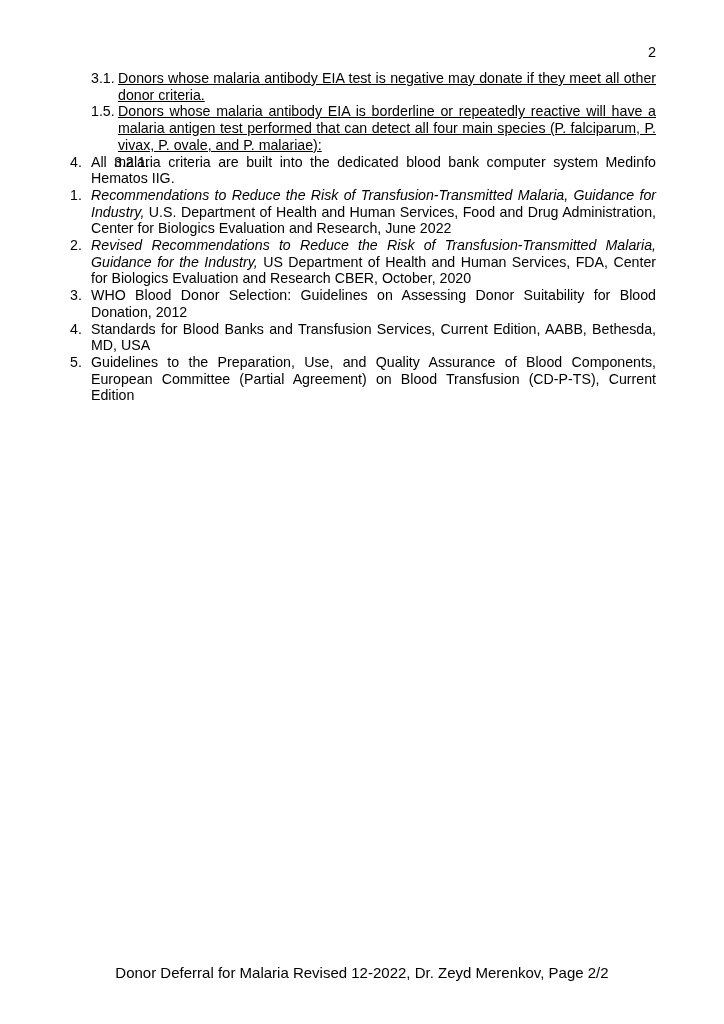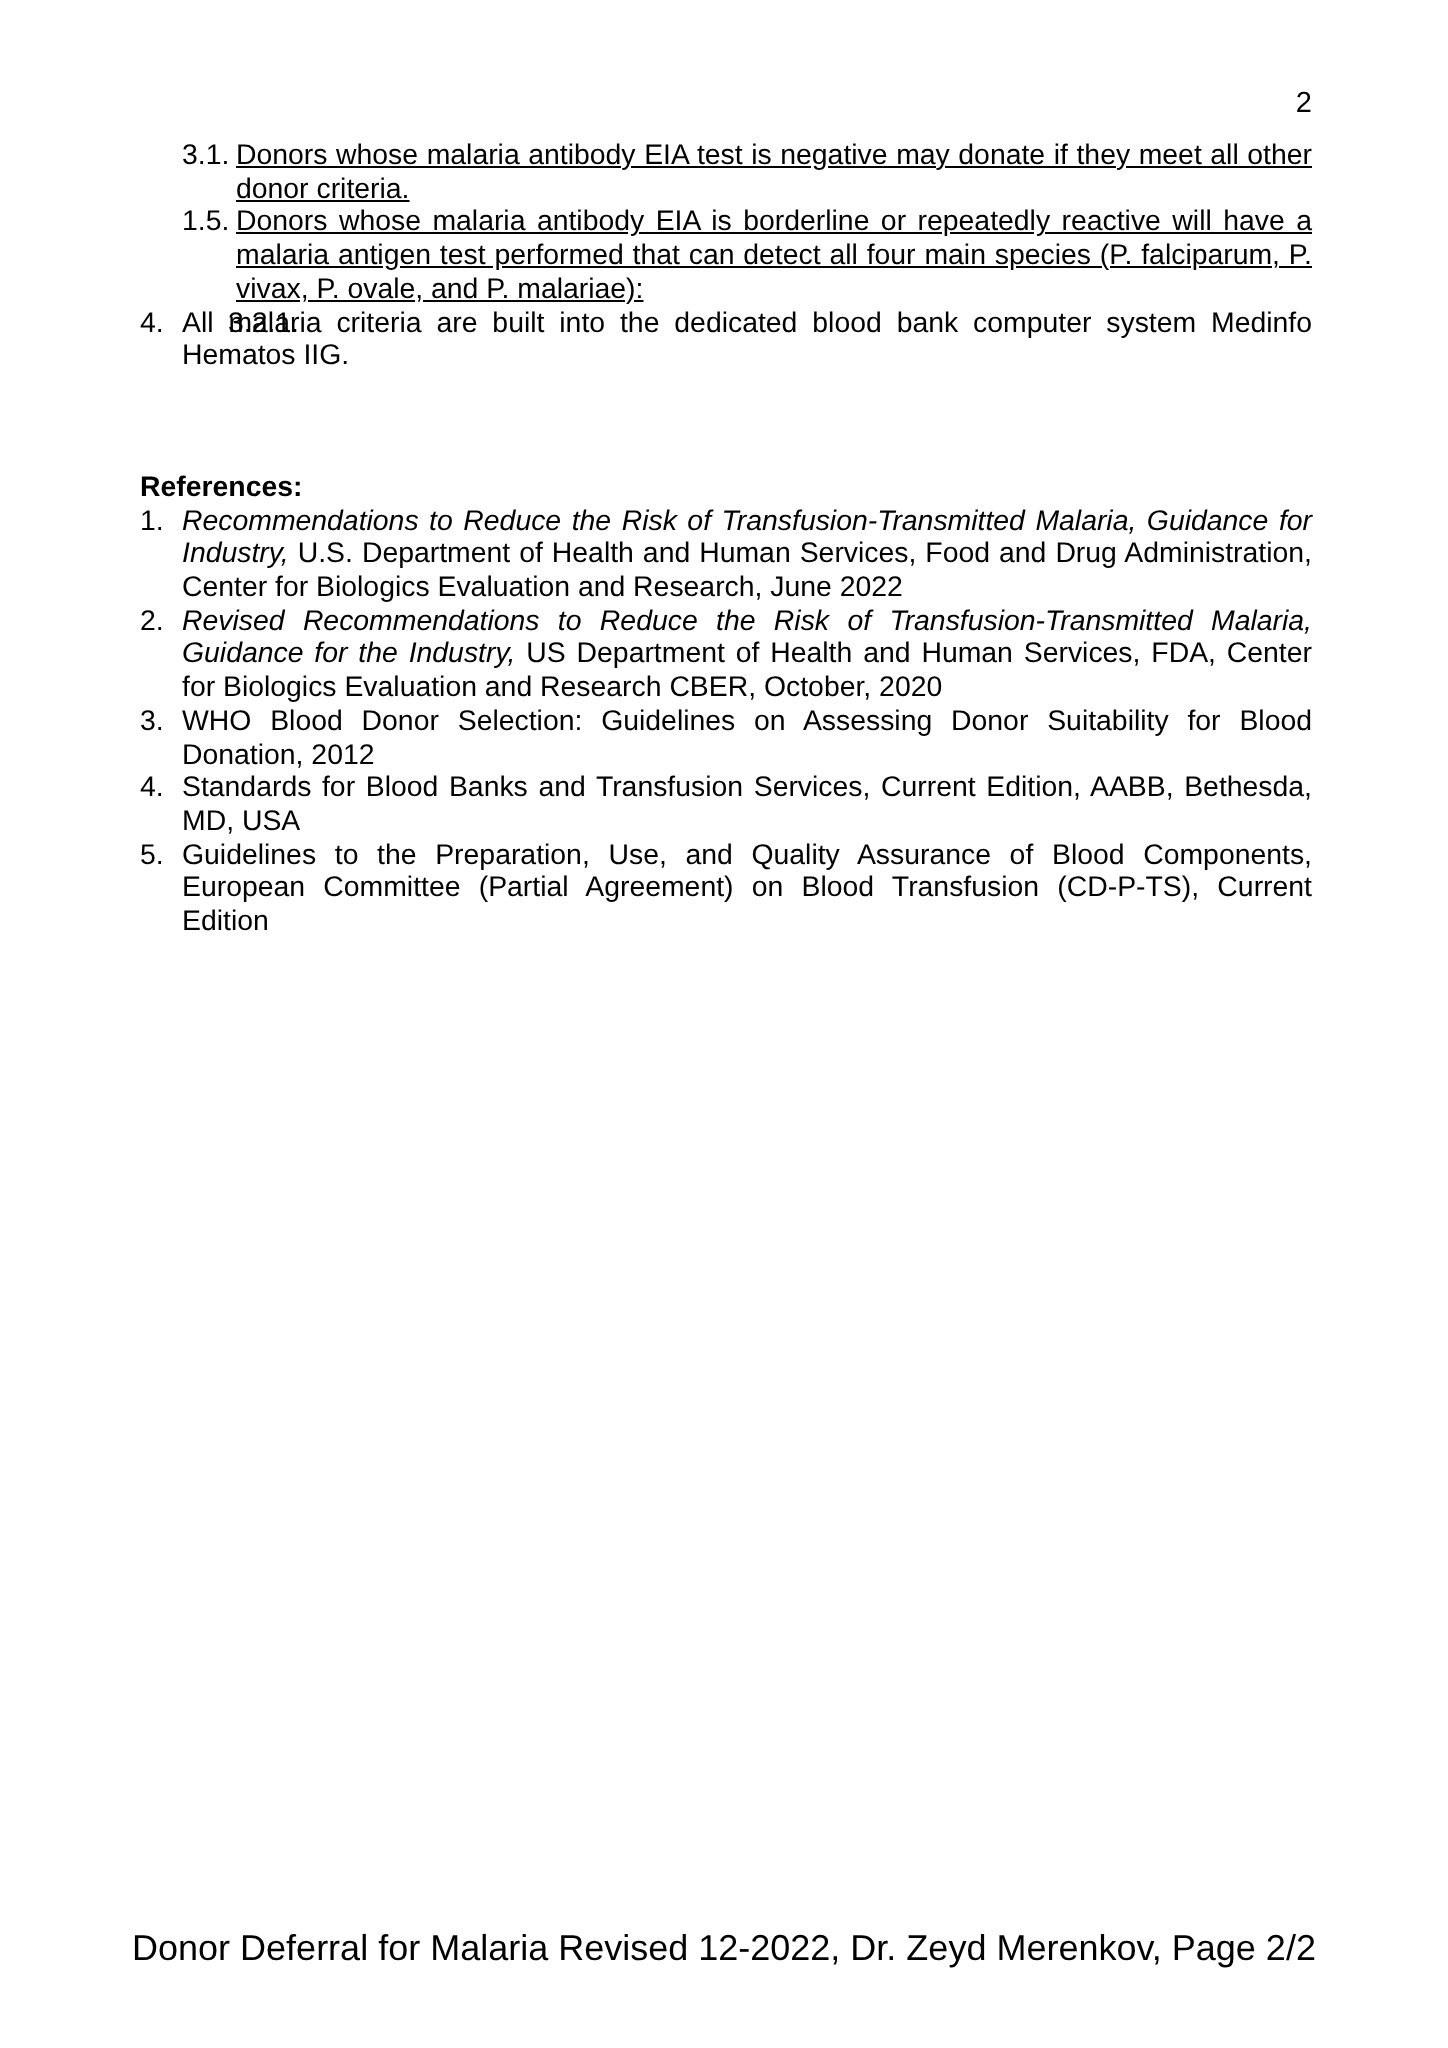--- a/index.html
+++ b/index.html
@@ -11,21 +11,21 @@
   .lvl2 { padding-left: 48px; text-decoration: underline; }
   .lvl2 .num { position: absolute; left: 21px; }
   .lvl3 { padding-left: 74px; }
   .lvl3 .num { position: absolute; left: 44px; }
   .lvl1 { padding-left: 21px; }
   .lvl1 .num { position: absolute; left: 0; }
   .refs-title { font-weight: bold; margin-top: 49px; }
   .ref { position: relative; padding-left: 21px; text-align: justify; }
   .ref .num { position: absolute; left: 0; }
   .ital { font-style: italic; }
-  .footer { position: absolute; top: 964px; left: 0; width: 724px; text-align: center; font-size: 18px; }
+  .footer { position: absolute; top: 964px; left: 0; width: 724px; text-align: center; font-size: 15px; }
 </style>
 </head>
 <body>
 
 <div class="page-num">2</div>
 
 <div class="content">
   <div class="item lvl2">
     <span class="num">3.1.</span>
     <span>Donors whose malaria antibody EIA test is negative may donate if they meet all other donor criteria.</span>
@@ -35,21 +35,20 @@
     <span>Donors whose malaria antibody EIA is borderline or repeatedly reactive will have a malaria antigen test performed that can detect all four main species (P. falciparum, P. vivax, P. ovale, and P. malariae):</span>
   </div>
   <div class="item lvl3">
     <span class="num">3.2.1.</span>
   </div>
   <div class="item lvl1">
     <span class="num">4.</span>
     <span>All malaria criteria are built into the dedicated blood bank computer system Medinfo Hematos IIG.</span>
   </div>
 
-  <div class="refs-title">References:</div>
 
   <div class="ref">
     <span class="num">1.</span>
     <span class="ital">Recommendations to Reduce the Risk of Transfusion-Transmitted Malaria, Guidance for Industry,</span><span> U.S. Department of Health and Human Services, Food and Drug Administration, Center for Biologics Evaluation and Research, June 2022</span>
   </div>
   <div class="ref">
     <span class="num">2.</span>
     <span class="ital">Revised Recommendations to Reduce the Risk of Transfusion-Transmitted Malaria, Guidance for the Industry,</span><span> US Department of Health and Human Services, FDA, Center for Biologics Evaluation and Research CBER, October, 2020</span>
   </div>
   <div class="ref">

